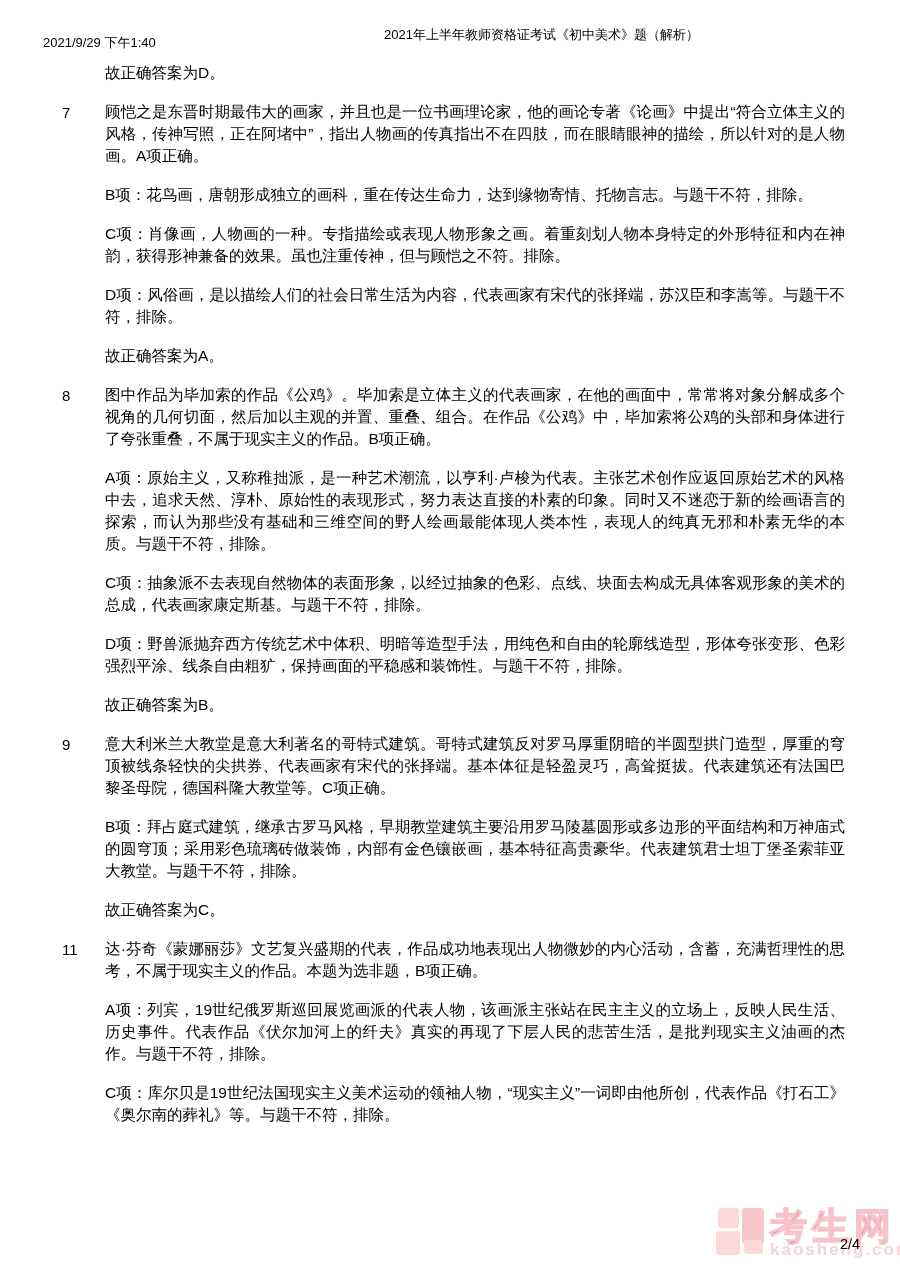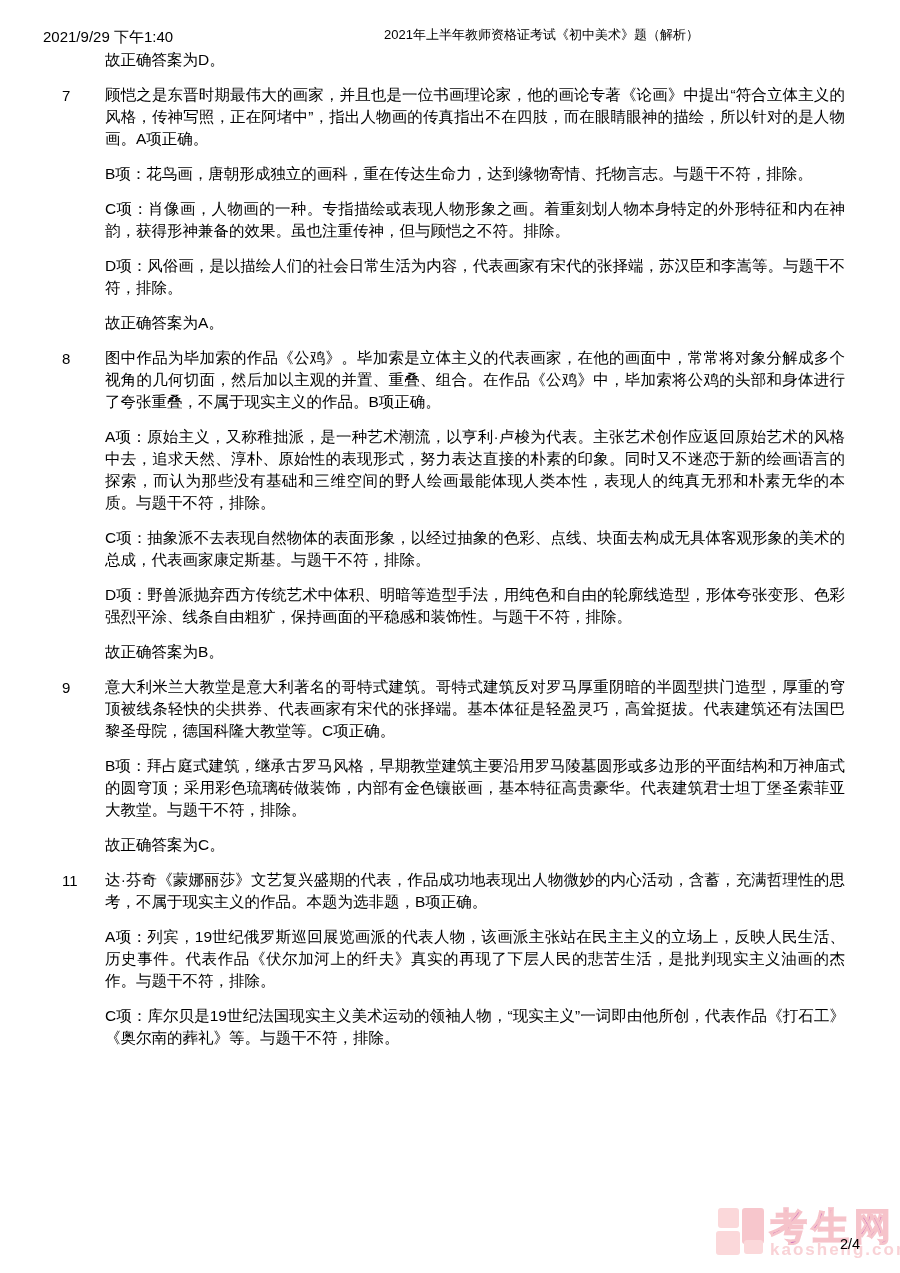--- a/index.html
+++ b/index.html
@@ -12,41 +12,41 @@
     position: relative;
     width: 900px;
     height: 1273px;
     background: #ffffff;
     overflow: hidden;
   }
   
   .print-datetime {
     position: absolute;
     left: 43px;
-    top: 28px;
-    font-size: 15px;
+    top: 34px;
+    font-size: 13px;
     white-space: nowrap;
     text-align: right;
   }
   .document-title {
     position: absolute;
     left: 384px;
     top: 26px;
     font-size: 13px;
     white-space: nowrap;
   }
   
   .content {
     position: absolute;
     top: 45px;
     left: 105px;
     width: 740px;
   }
   .para {
-    margin: 4px 0 13px 0;
+    margin: 17px 0 13px 0;
     font-size: 15.5px;
     line-height: 22px;
     text-align: justify;
     text-justify: inter-ideograph;
     word-break: break-all;
   }
   .question { position: relative; }
   .qnum {
     position: absolute;
     left: -43px;

